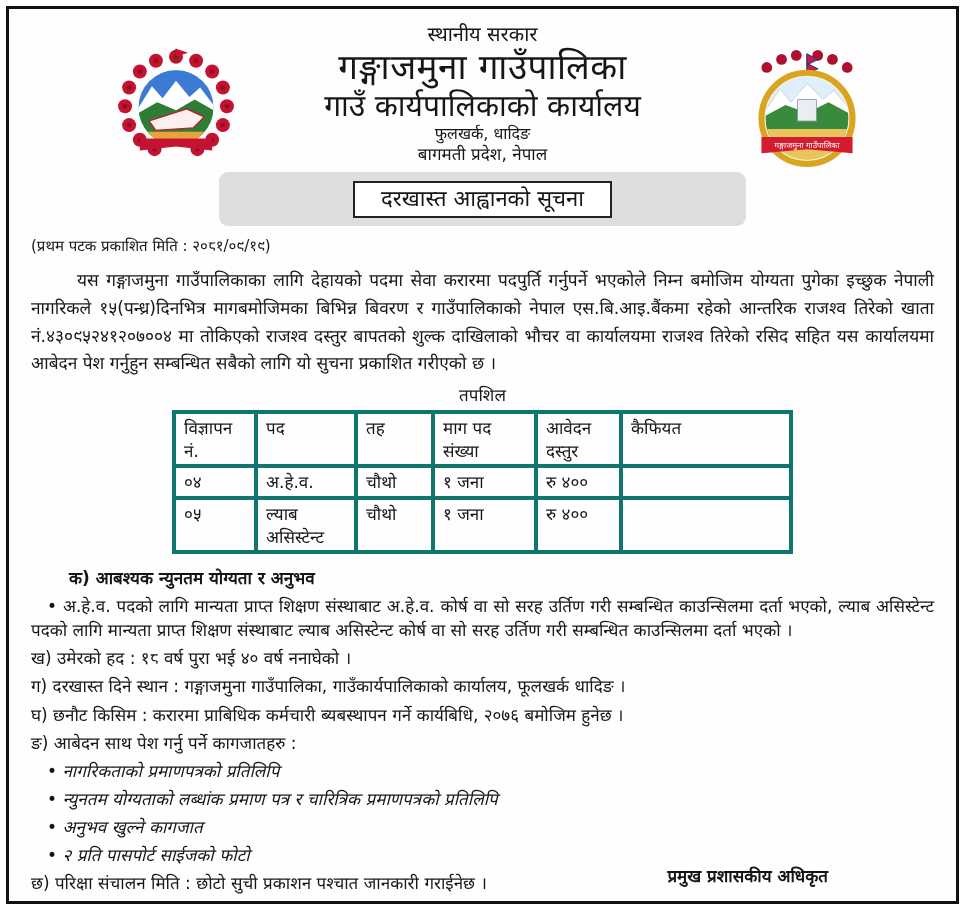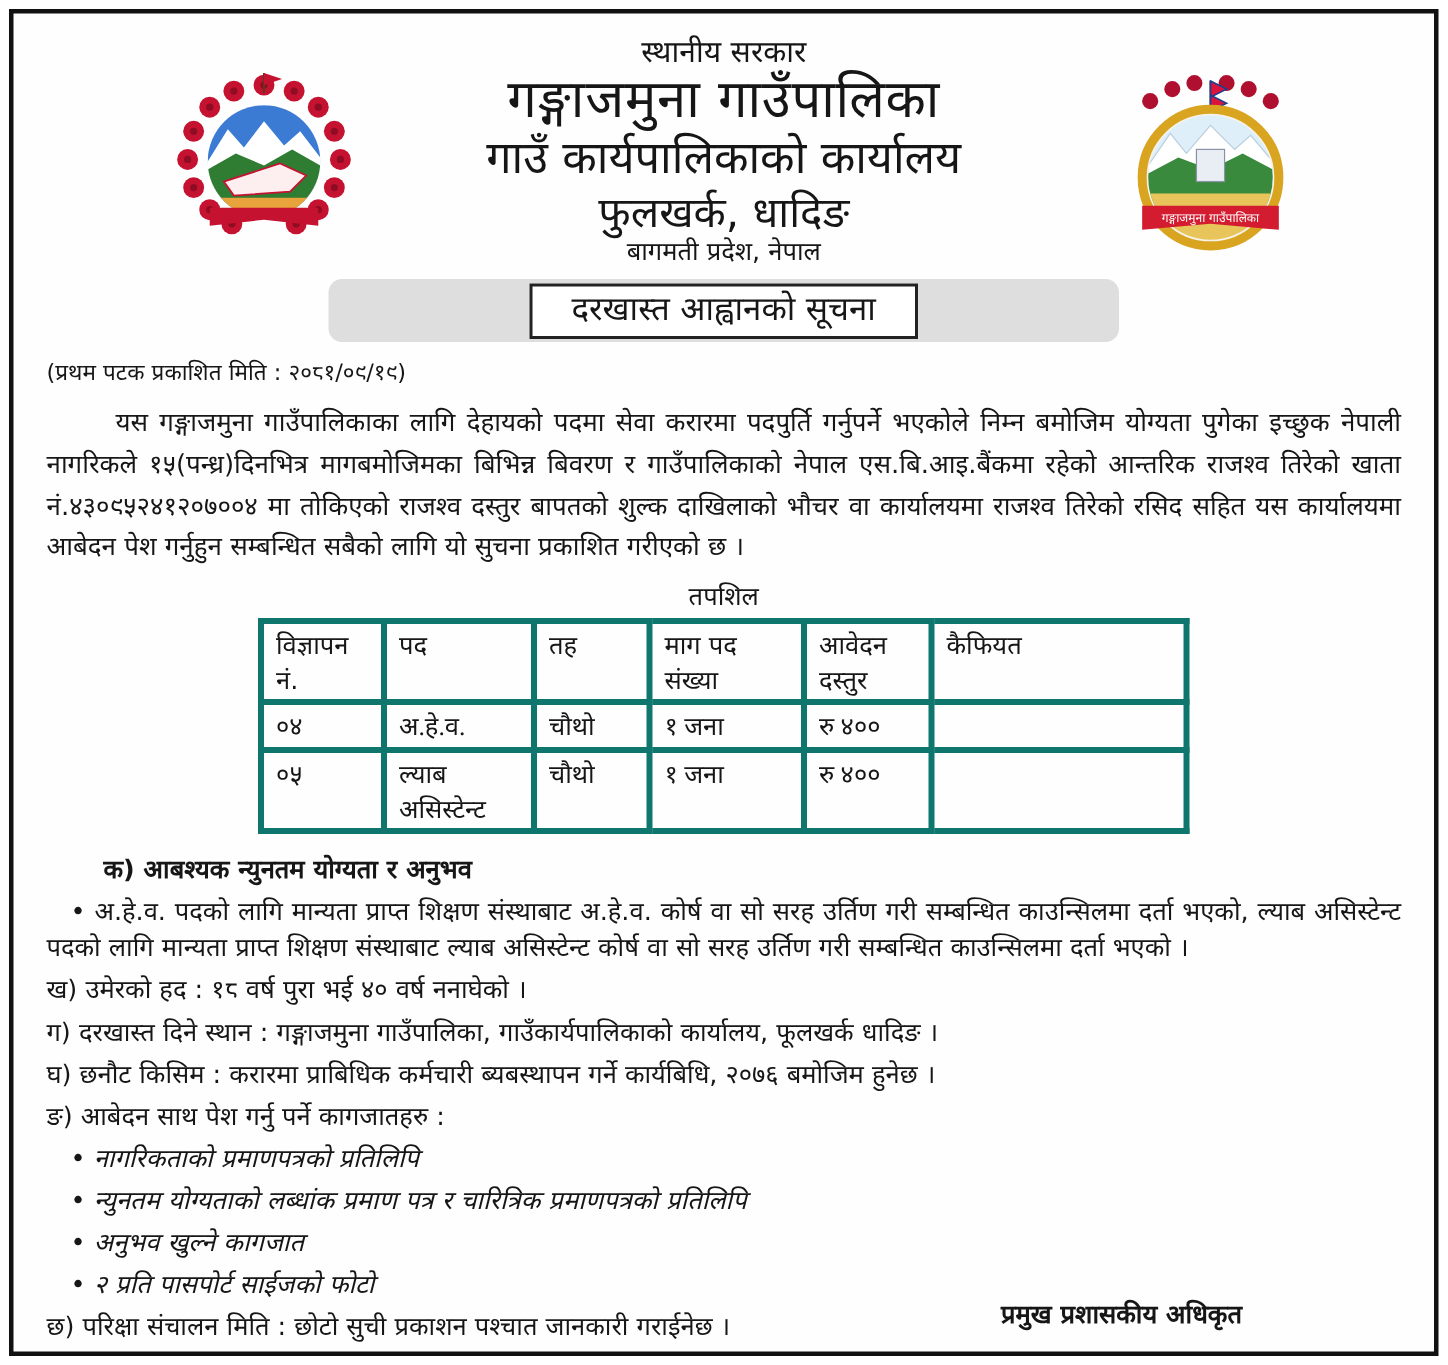--- a/index.html
+++ b/index.html
@@ -5,43 +5,43 @@
   html,body{margin:0;padding:0;background:#ffffff;}
   body{width:965px;height:910px;font-family:"DejaVu Sans",sans-serif;color:#161616;}
   .page{position:relative;box-sizing:border-box;width:953px;height:898px;margin:6px;
         border:3px solid #111;background:#fefefe;padding:10px 22px 14px 22px;overflow:hidden;}
 
   
   .hdr{ text-align:center; line-height:1.18; }
   .hdr .gov   {font-size:20px; margin-top:4px;}
   .hdr .muni  {font-size:35px; letter-spacing:.5px;}
   .hdr .office{font-size:30px;}
-  .hdr .addr1 {font-size:28px; margin-top:2px;}
+  .hdr .addr1 {font-size:16px; margin-top:2px;}
   .hdr .addr2 {font-size:17px;}
 
   .logo{position:absolute;top:34px;width:134px;height:140px;}
   .logo.left{left:100px;}
   .logo.right{right:82px;}
   .logo svg{width:100%;height:100%;}
 
   
-  .band{width:527px;height:42px;margin:8px auto 0 auto;background:#dedede;border-radius:9px;
+  .band{width:527px;height:54px;margin:8px auto 0 auto;background:#dedede;border-radius:9px;
         display:flex;align-items:center;justify-content:center;}
   .title-box{background:#fff;border:2px solid #222;padding:2px 26px;font-size:22px;line-height:1.3;}
 
   .date-line{text-align:left;font-size:15px;margin-top:9px;}
 
   .intro{font-size:17.3px;line-height:1.6;text-align:justify;text-indent:46px;margin:12px 0 0 0;}
 
   
   .tbl-title{text-align:center;font-size:17px;margin-top:5px;}
   table{border-collapse:collapse;margin:4px auto 0 auto;font-size:17px;}
   th,td{border:4px solid #0f766e;text-align:left;font-weight:normal;padding:2px 8px;vertical-align:top;}
   th{height:34px;}
-  td{height:24px;font-family:Liberation Serif, serif;}
+  td{height:24px;}
   col.c1{width:82px;}col.c2{width:100px;}col.c3{width:77px;}
   col.c4{width:103px;}col.c5{width:85px;}col.c6{width:170px;}
 
   
   .sections{margin-top:12px;font-size:17px;line-height:1.42;}
   .section-line{margin:4px 0;}
   .section-line.bold{font-weight:bold;margin-left:38px;}
   .bullet-para{margin:2px 0;text-align:justify;text-indent:16px;}
   .bullet-para::before{content:"\2022\00a0";}
   .bullet-item{margin:4px 0 4px 16px;font-style:italic;}

